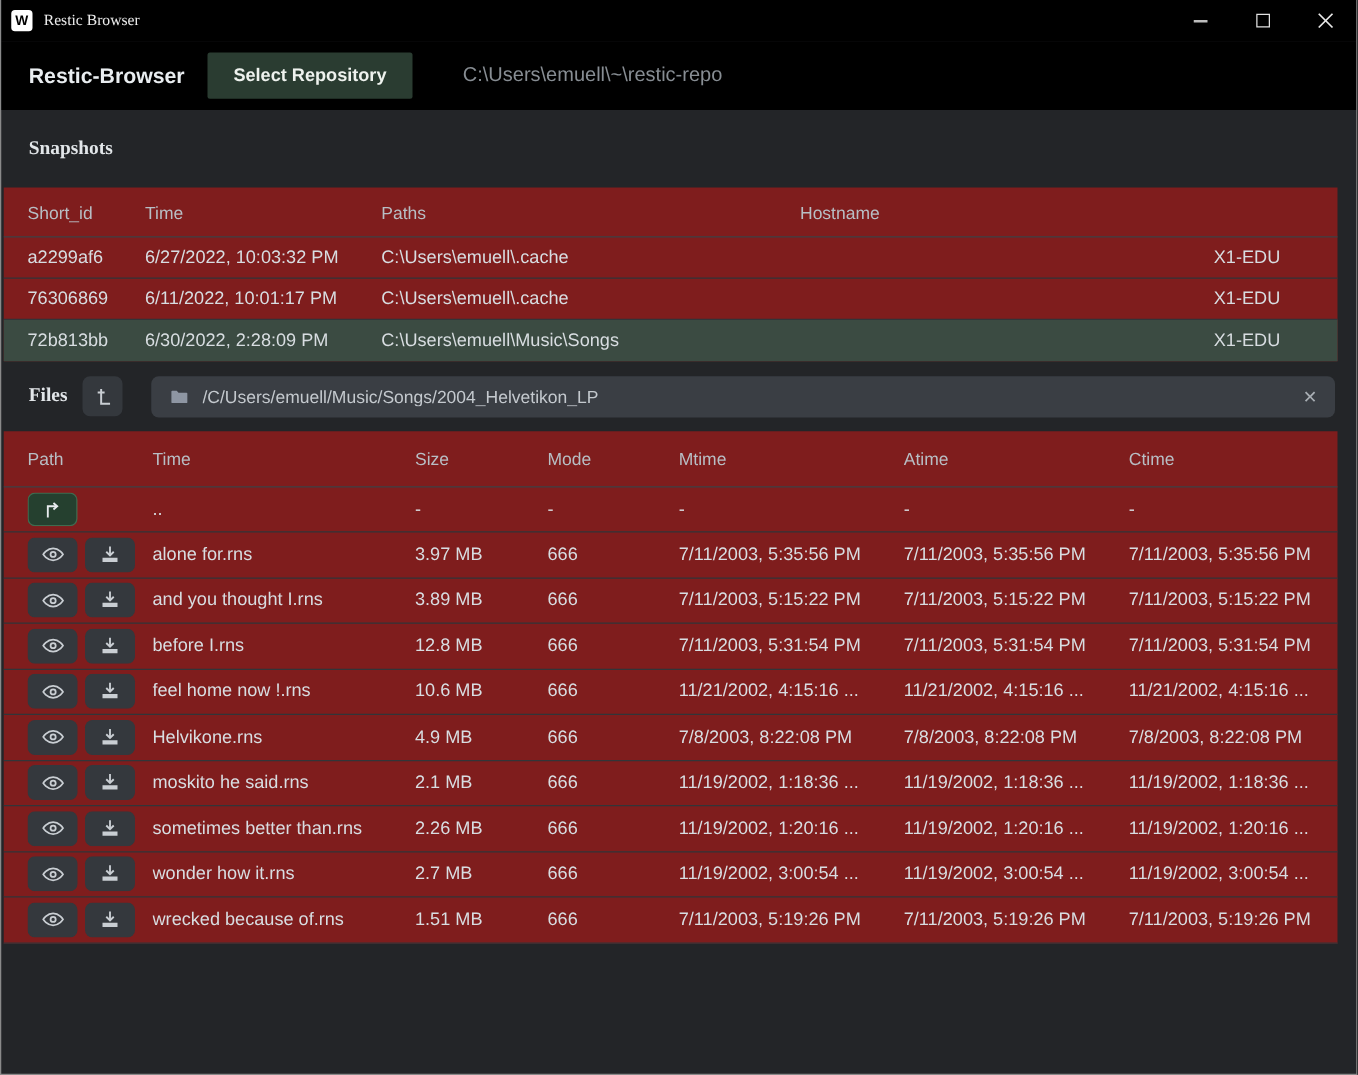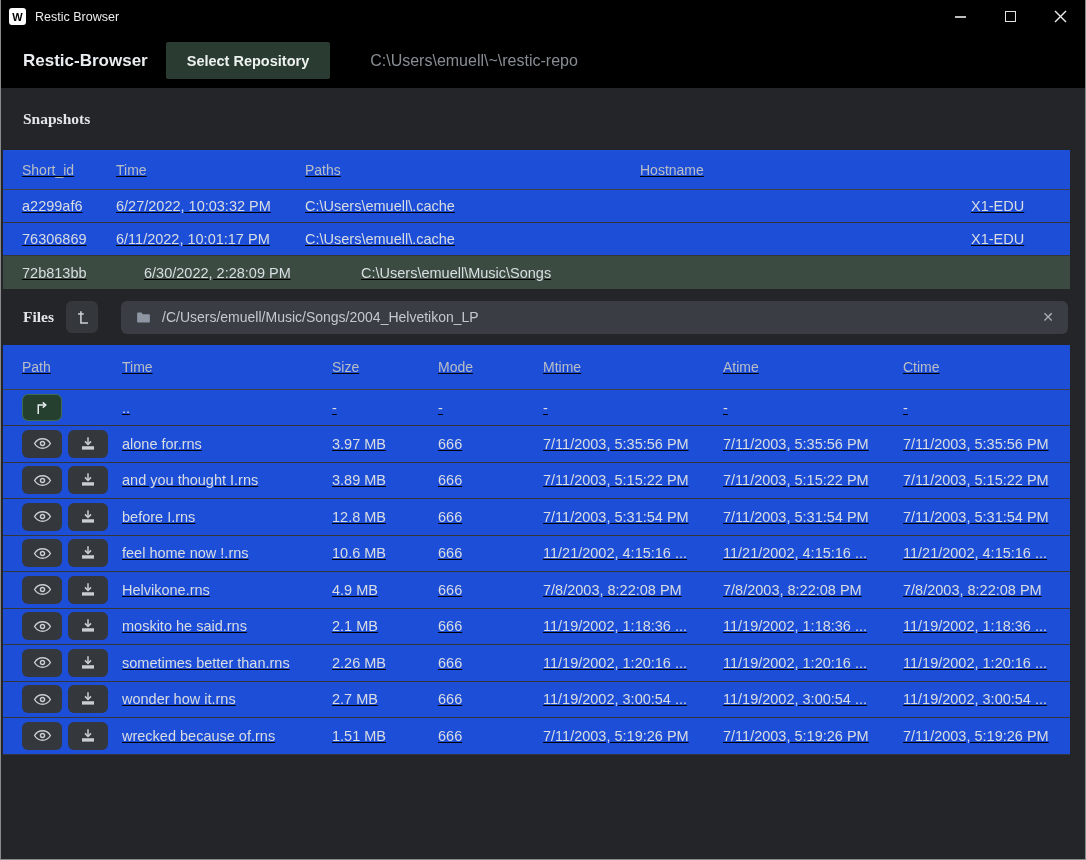--- a/index.html
+++ b/index.html
@@ -12,54 +12,54 @@
     border-left:1px solid #8a8a8a; border-right:1px solid #8a8a8a; border-bottom:1px solid #8a8a8a;
   }
 
   
   .titlebar { height:33px; background:#000; display:flex; align-items:center; padding-left:8px; }
   .app-icon {
     width:17px; height:17px; background:#fff; border-radius:3px; margin-right:9px;
     display:flex; align-items:center; justify-content:center;
     color:#000; font-weight:700; font-size:11px;
   }
-  .win-title { color:#ececec; font-size:12.5px; }
+  .win-title { color:#ececec; font-size:12.5px;font-family:Liberation Serif, serif; }
   .win-controls { margin-left:auto; display:flex; height:100%; }
   .win-btn { width:50px; height:100%; display:flex; align-items:center; justify-content:center; }
   .glyph-min { width:11px; height:2px; background:#bdbdbd; }
   .glyph-max { width:11px; height:11px; border:1.5px solid #e2e2e2; }
   .glyph-close { stroke:#e8e8e8; stroke-width:1.4; }
 
   
   .header { height:55px; background:#000000; display:flex; align-items:center; padding:0 22px; }
   .app-name { color:#e9edf0; font-size:17px; font-weight:700; }
   .select-repo-btn {
     margin-left:18px; height:37px; padding:0 21px; border:none; border-radius:2px;
     background:#2a3c31; color:#eef2ee; font-family:inherit; font-size:14.5px; font-weight:700; cursor:pointer;
   }
   .repo-path { margin-left:40px; color:#878d93; font-size:16px; }
 
   
   .snapshots-title-band { height:62px; display:flex; align-items:center; padding-left:22px; }
   .section-title { color:#e2e6e9; font-size:15.5px; font-weight:700;font-family:Liberation Serif, serif; }
 
   
-  .table { margin:0 15px 0 2px; background:#1d4ed8;text-decoration:underline; }
+  .table { margin:0 15px 0 2px; background:#7f1d1d; }
   .cell { white-space:nowrap; overflow:hidden; }
   .th { color:#b8bec4; font-size:14px; }
   .td { color:#d8dde1; font-size:14.5px; }
 
   .snap-grid  { display:grid; grid-template-columns:94px 189px 335px 331px 1fr; align-items:center; padding-left:19px; }
   .files-grid { display:grid; grid-template-columns:100px 210px 106px 105px 180px 180px 1fr; align-items:center; padding-left:19px; }
 
   .snap-header-row  { height:40px; border-bottom:1px solid #3e4145; }
   .files-header-row { height:45px; border-bottom:1px solid #3e4145; }
 
   .snap-body .row { height:33px; border-bottom:1px solid #323539; }
-  .snap-body .row:last-child { border-bottom:none;gap:28px; }
+  .snap-body .row:last-child { border-bottom:none; }
   .snap-body .row.selected { background:#3b4b42; }
 
   .files-body .row { height:36.5px; border-bottom:1px solid #323539; }
   .files-body .row:last-child { border-bottom:1px solid #323539; }
   .parent-row { height:36px; border-bottom:1px solid #323539; }
 
   
   .files-band { height:56px; display:flex; align-items:center; padding-left:22px; padding-right:17px; }
   .files-band .section-title { margin-right:12px; }
   .tree-toggle-btn {

